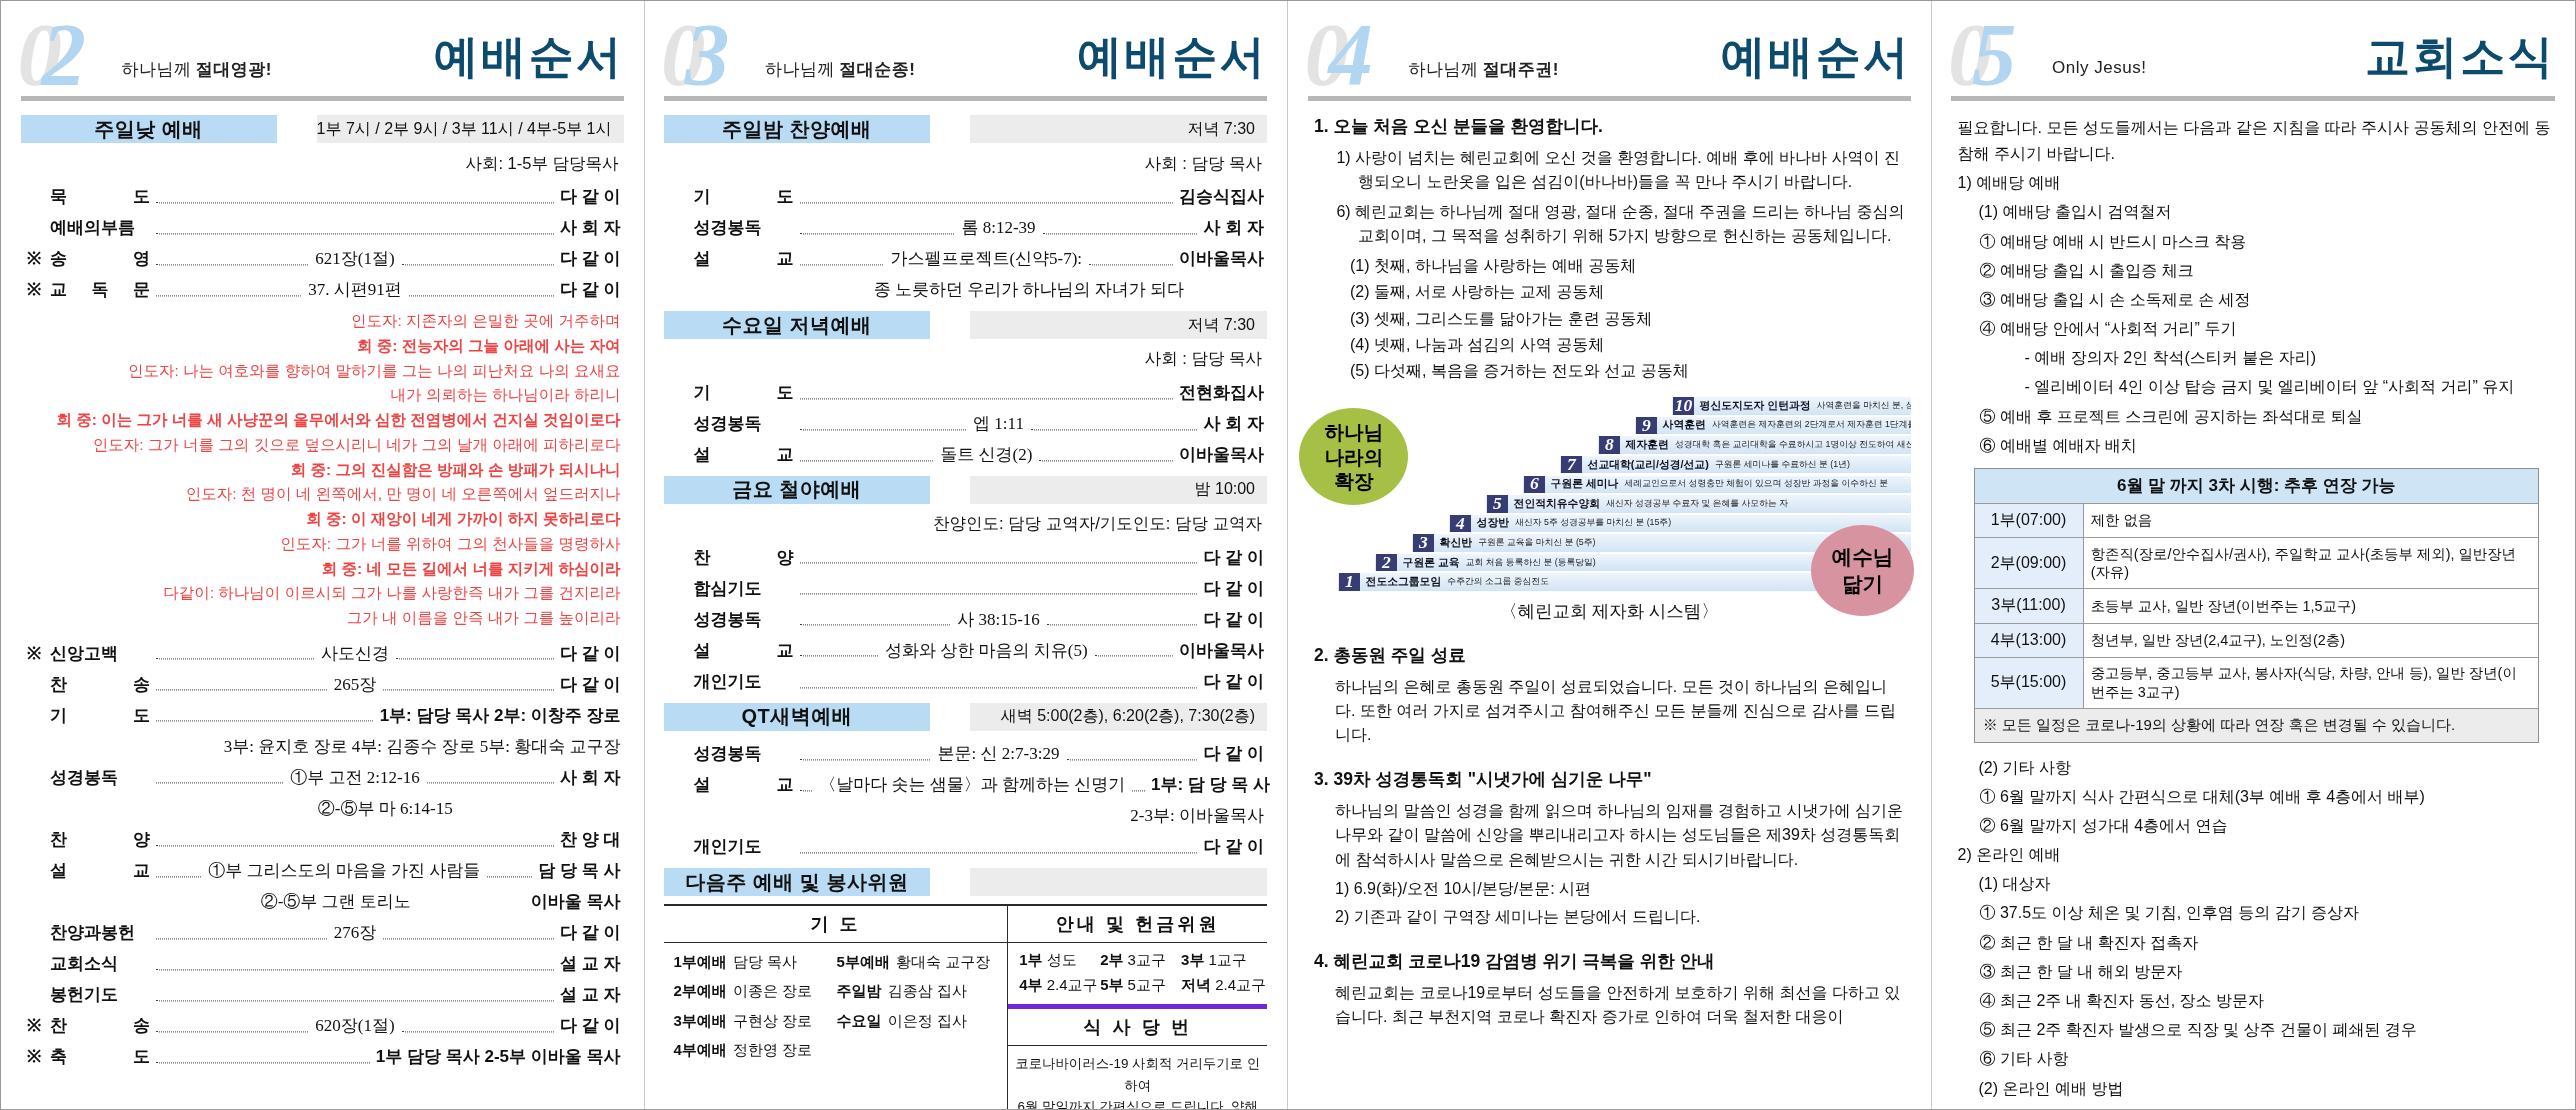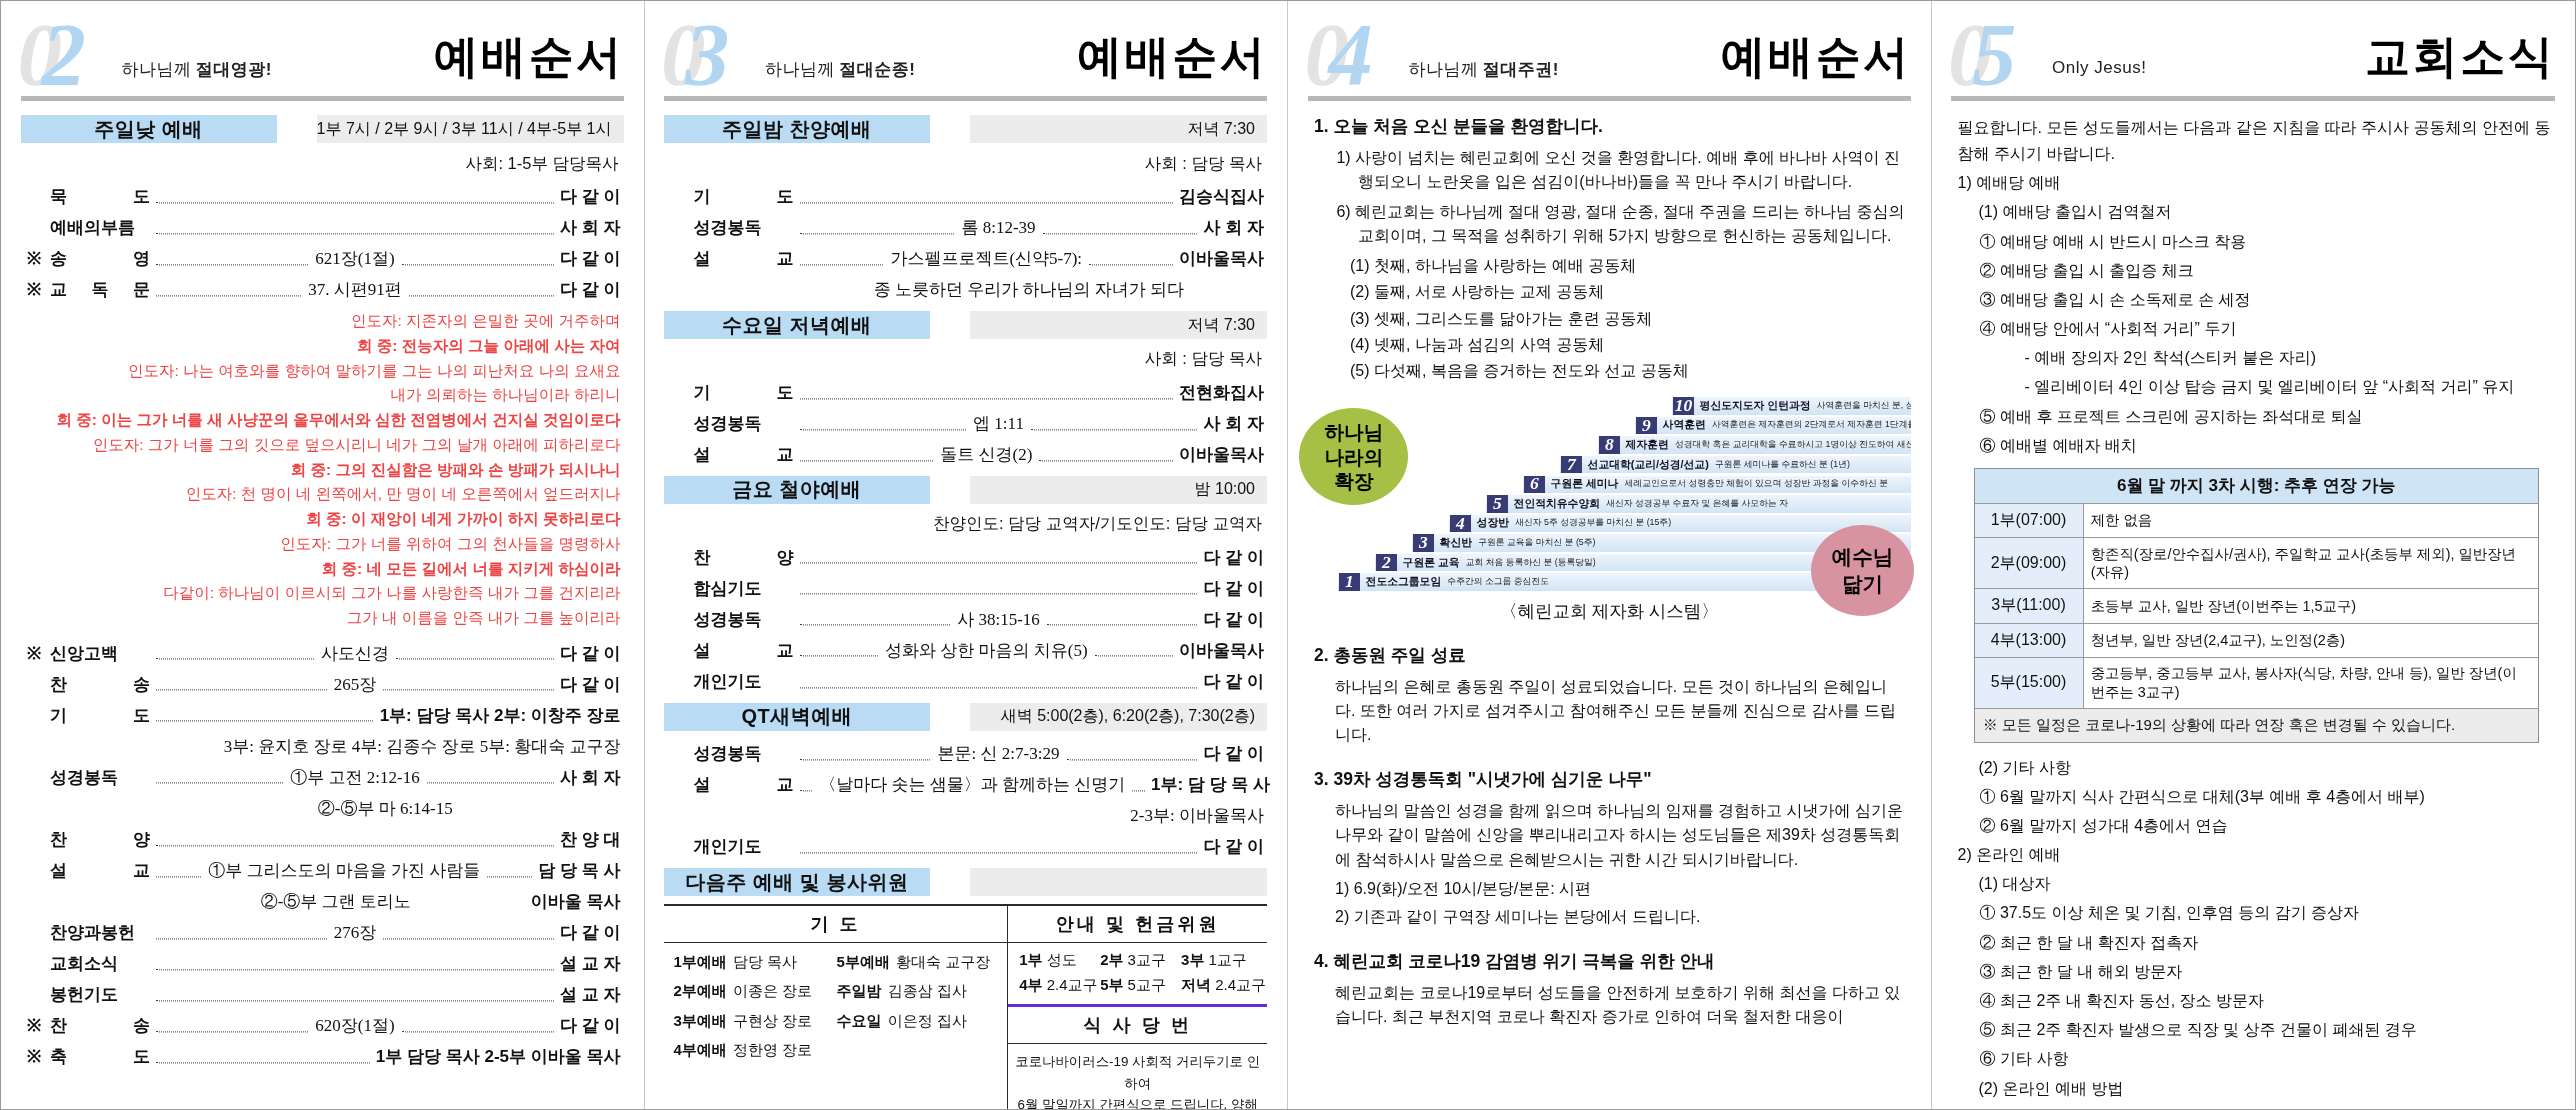--- a/index.html
+++ b/index.html
@@ -7,21 +7,21 @@
   .page{width:644px;height:100%;box-sizing:border-box;border-right:0.5px solid #c9c9c9;padding-top:8.2px;position:relative;overflow:hidden;}
   .page:last-child{border-right:none;}
 
   
   .pg-head{position:relative;height:81px;margin:0 19.6px;}
   .bignum{position:absolute;left:-3.1px;top:1px;font-family:"Liberation Serif",serif;font-style:italic;font-weight:bold;font-size:89px;line-height:1;}
   .bignum .n-gray{color:#e3e3e3;}
   .bignum .n-blue{color:#b2d6f1;margin-left:-20.6px;}
   .slogan{position:absolute;left:101px;top:49px;font-size:17px;color:#222;letter-spacing:0.5px;}
   .slogan .sl-b{font-weight:bold;margin-left:4.1px;}
-  .ptitle{position:absolute;right:0;top:17.5px;font-family:"Liberation Serif",serif;font-weight:bold;font-size:45px;color:#000000;letter-spacing:2.6px;}
+  .ptitle{position:absolute;right:0;top:17.5px;font-family:"Liberation Serif",serif;font-weight:bold;font-size:45px;color:#0c4a6e;letter-spacing:2.6px;}
   .rule{height:4.6px;background:#b7b7b7;margin:6.2px 19.6px 14.4px;}
 
   
   .band{display:flex;margin:0 19.6px;height:28px;gap:40px;}
   .band .bl{width:44%;background:#b9dbf3;display:flex;align-items:center;justify-content:center;font-weight:bold;font-size:20px;letter-spacing:0.5px;}
   .band .br{flex:1;background:#ececec;display:flex;align-items:center;justify-content:flex-end;padding-right:12.4px;font-size:16px;white-space:nowrap;}
   .mt{margin-top:9.3px;}
 
   .modline{text-align:right;margin:9.3px 25px 12.4px;font-size:16.5px;}
 
@@ -42,21 +42,21 @@
   .reading{margin:2.1px 23px 15.5px 47px;font-size:15.5px;color:#ef4444;text-align:right;}
   .reading div{margin-bottom:4.6px;line-height:1.3;}
   .reading .bold{font-weight:bold;}
   .reading .cont{padding-left:63px;}
 
   
   .committee{margin:7.2px 19.6px 0;border-top:2.6px solid #2b2b2b;border-bottom:2.6px solid #2b2b2b;display:grid;grid-template-columns:57% 43%;}
   .cleft{border-right:1px solid #2b2b2b;display:flex;flex-direction:column;}
   .cright2{display:flex;flex-direction:column;}
   .chead{border-bottom:1px solid #2b2b2b;text-align:center;font-weight:bold;font-size:18px;padding:6.2px 0;letter-spacing:3.1px;}
-  .chead.topline{border-top:3px solid #6d28d9;}
+  .chead.topline{border-top:5px solid #6d28d9;}
   .kbody{padding:10.3px 7.2px 3.1px 9.3px;}
   .krow{display:flex;font-size:15px;margin-bottom:10.3px;}
   .krow span{white-space:nowrap;}
   .kcell{width:50%;display:flex;}
   .kb{font-weight:bold;margin-right:6.2px;}
   .annae{display:flex;flex-wrap:wrap;padding:8.2px 5.2px 2.1px 11.3px;font-size:15px;}
   .apair{width:33.3%;margin-bottom:6.2px;white-space:nowrap;}
   .ak{font-weight:bold;margin-right:4.1px;}
   .siksa{padding:7.2px 4.1px;text-align:center;font-size:13.4px;line-height:1.6;flex:1;}
 

